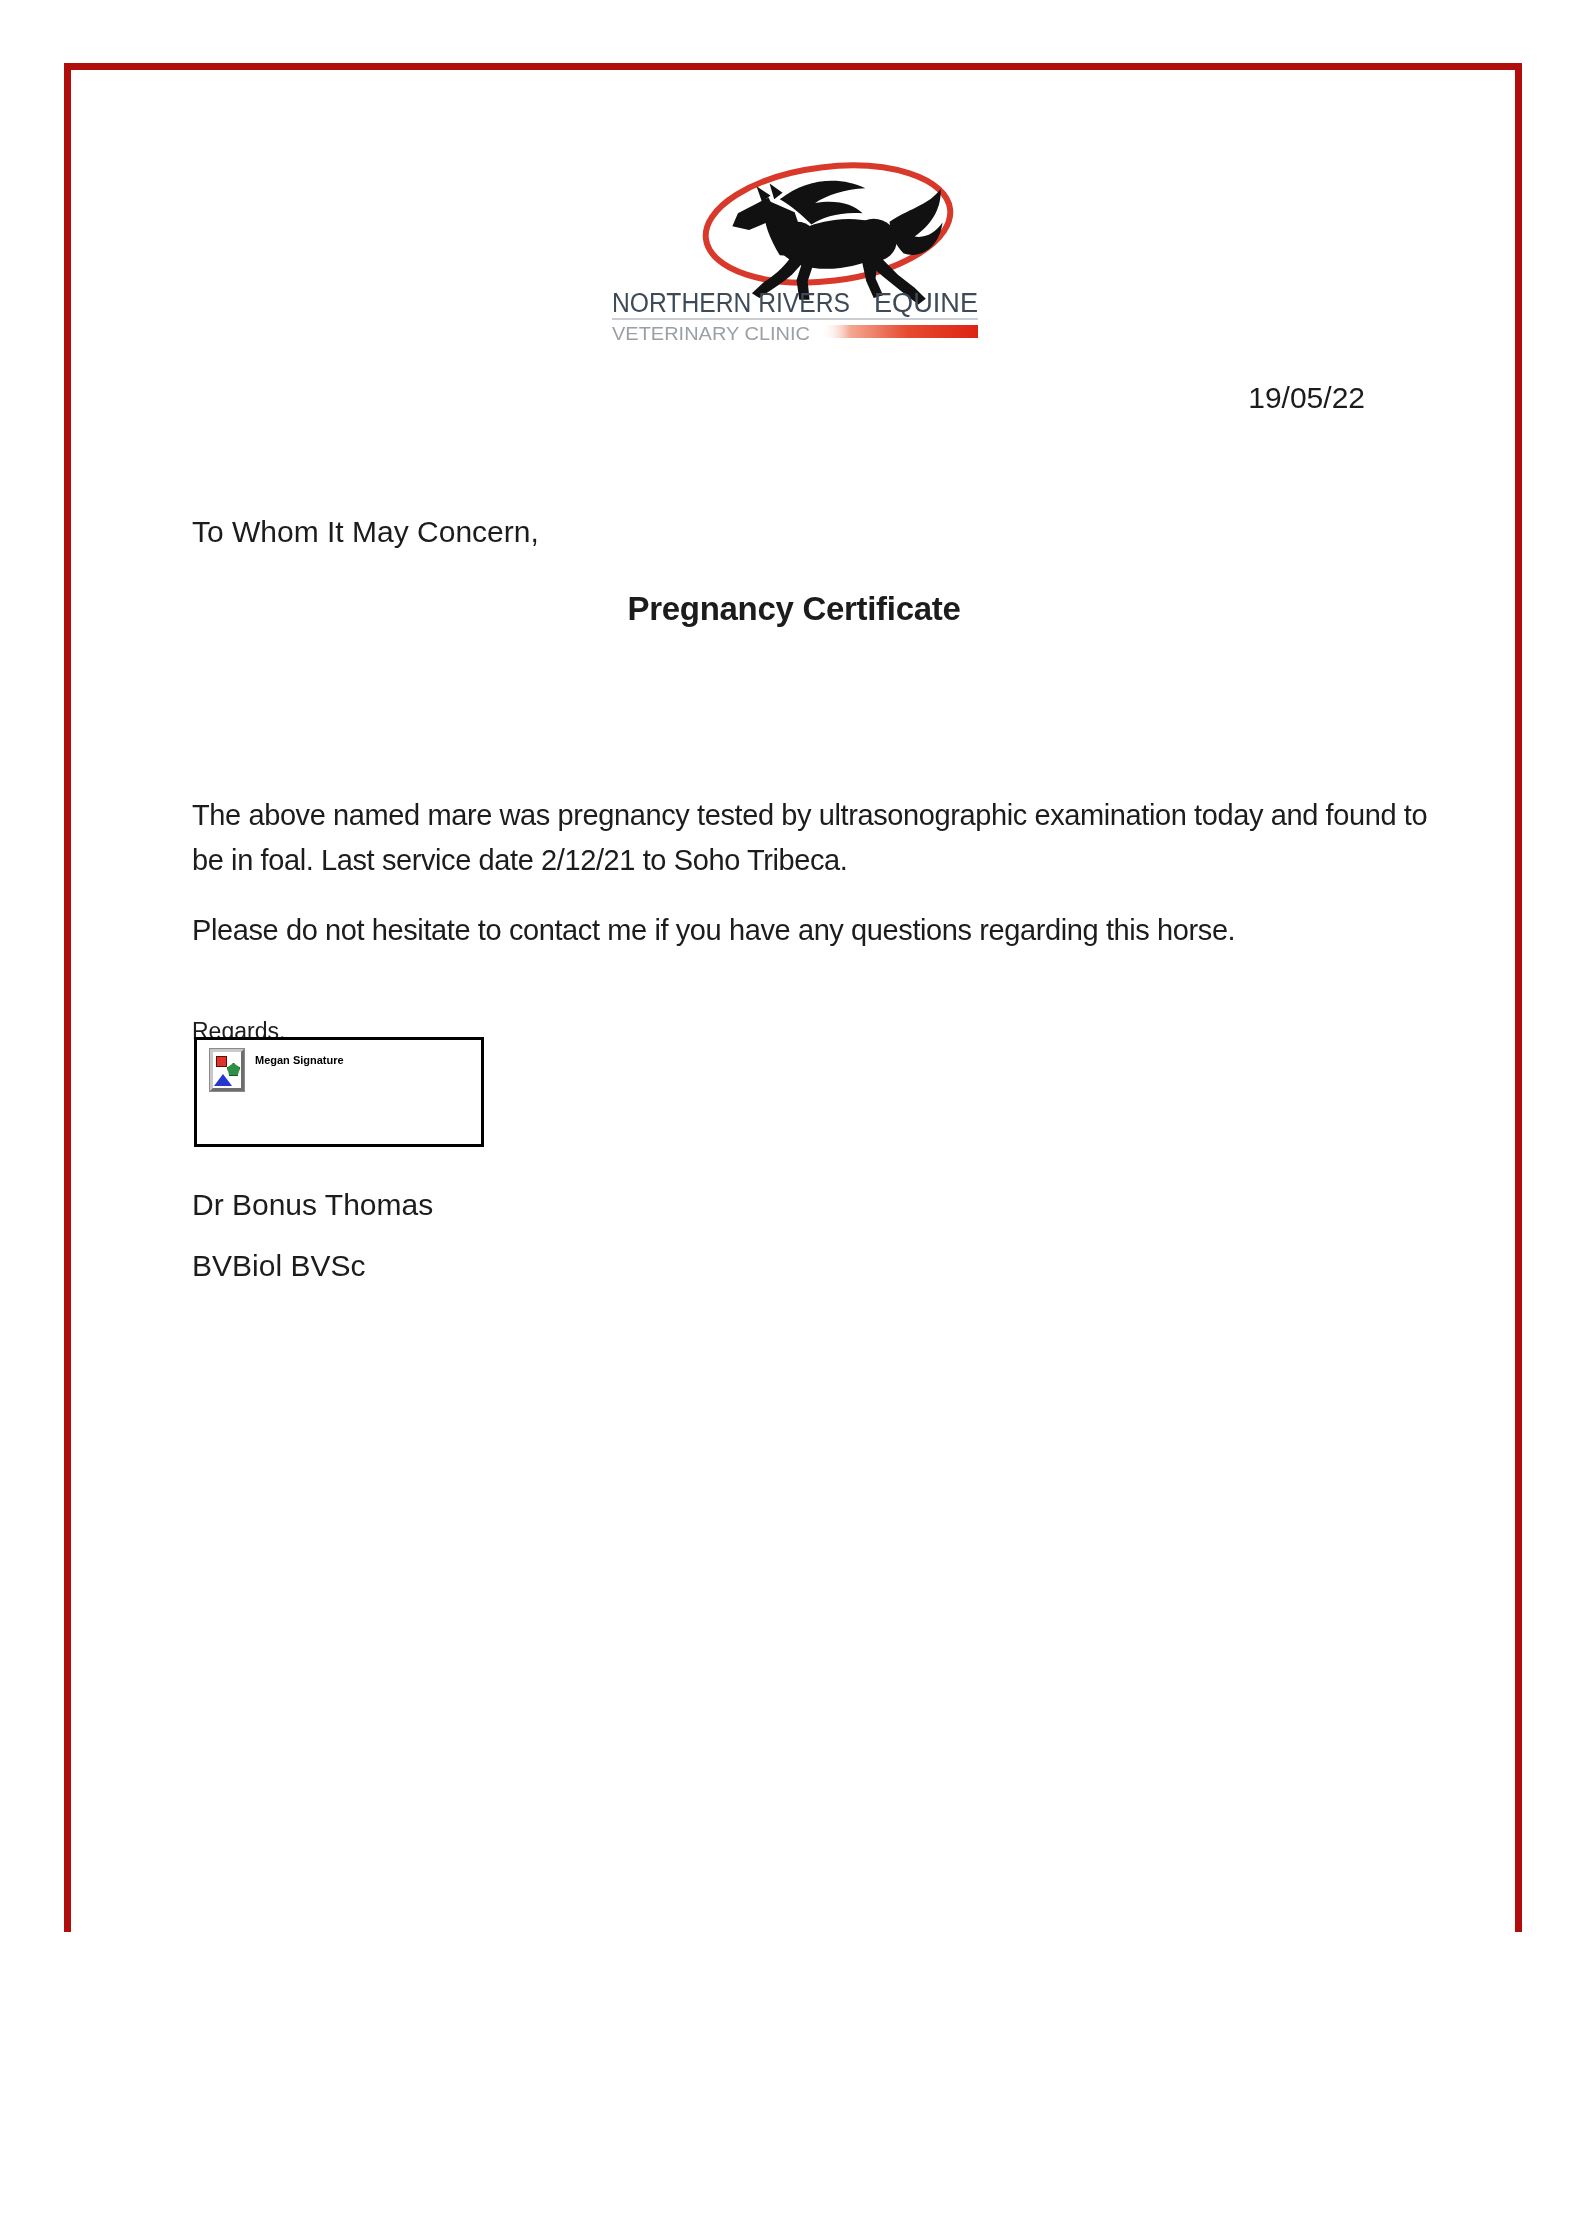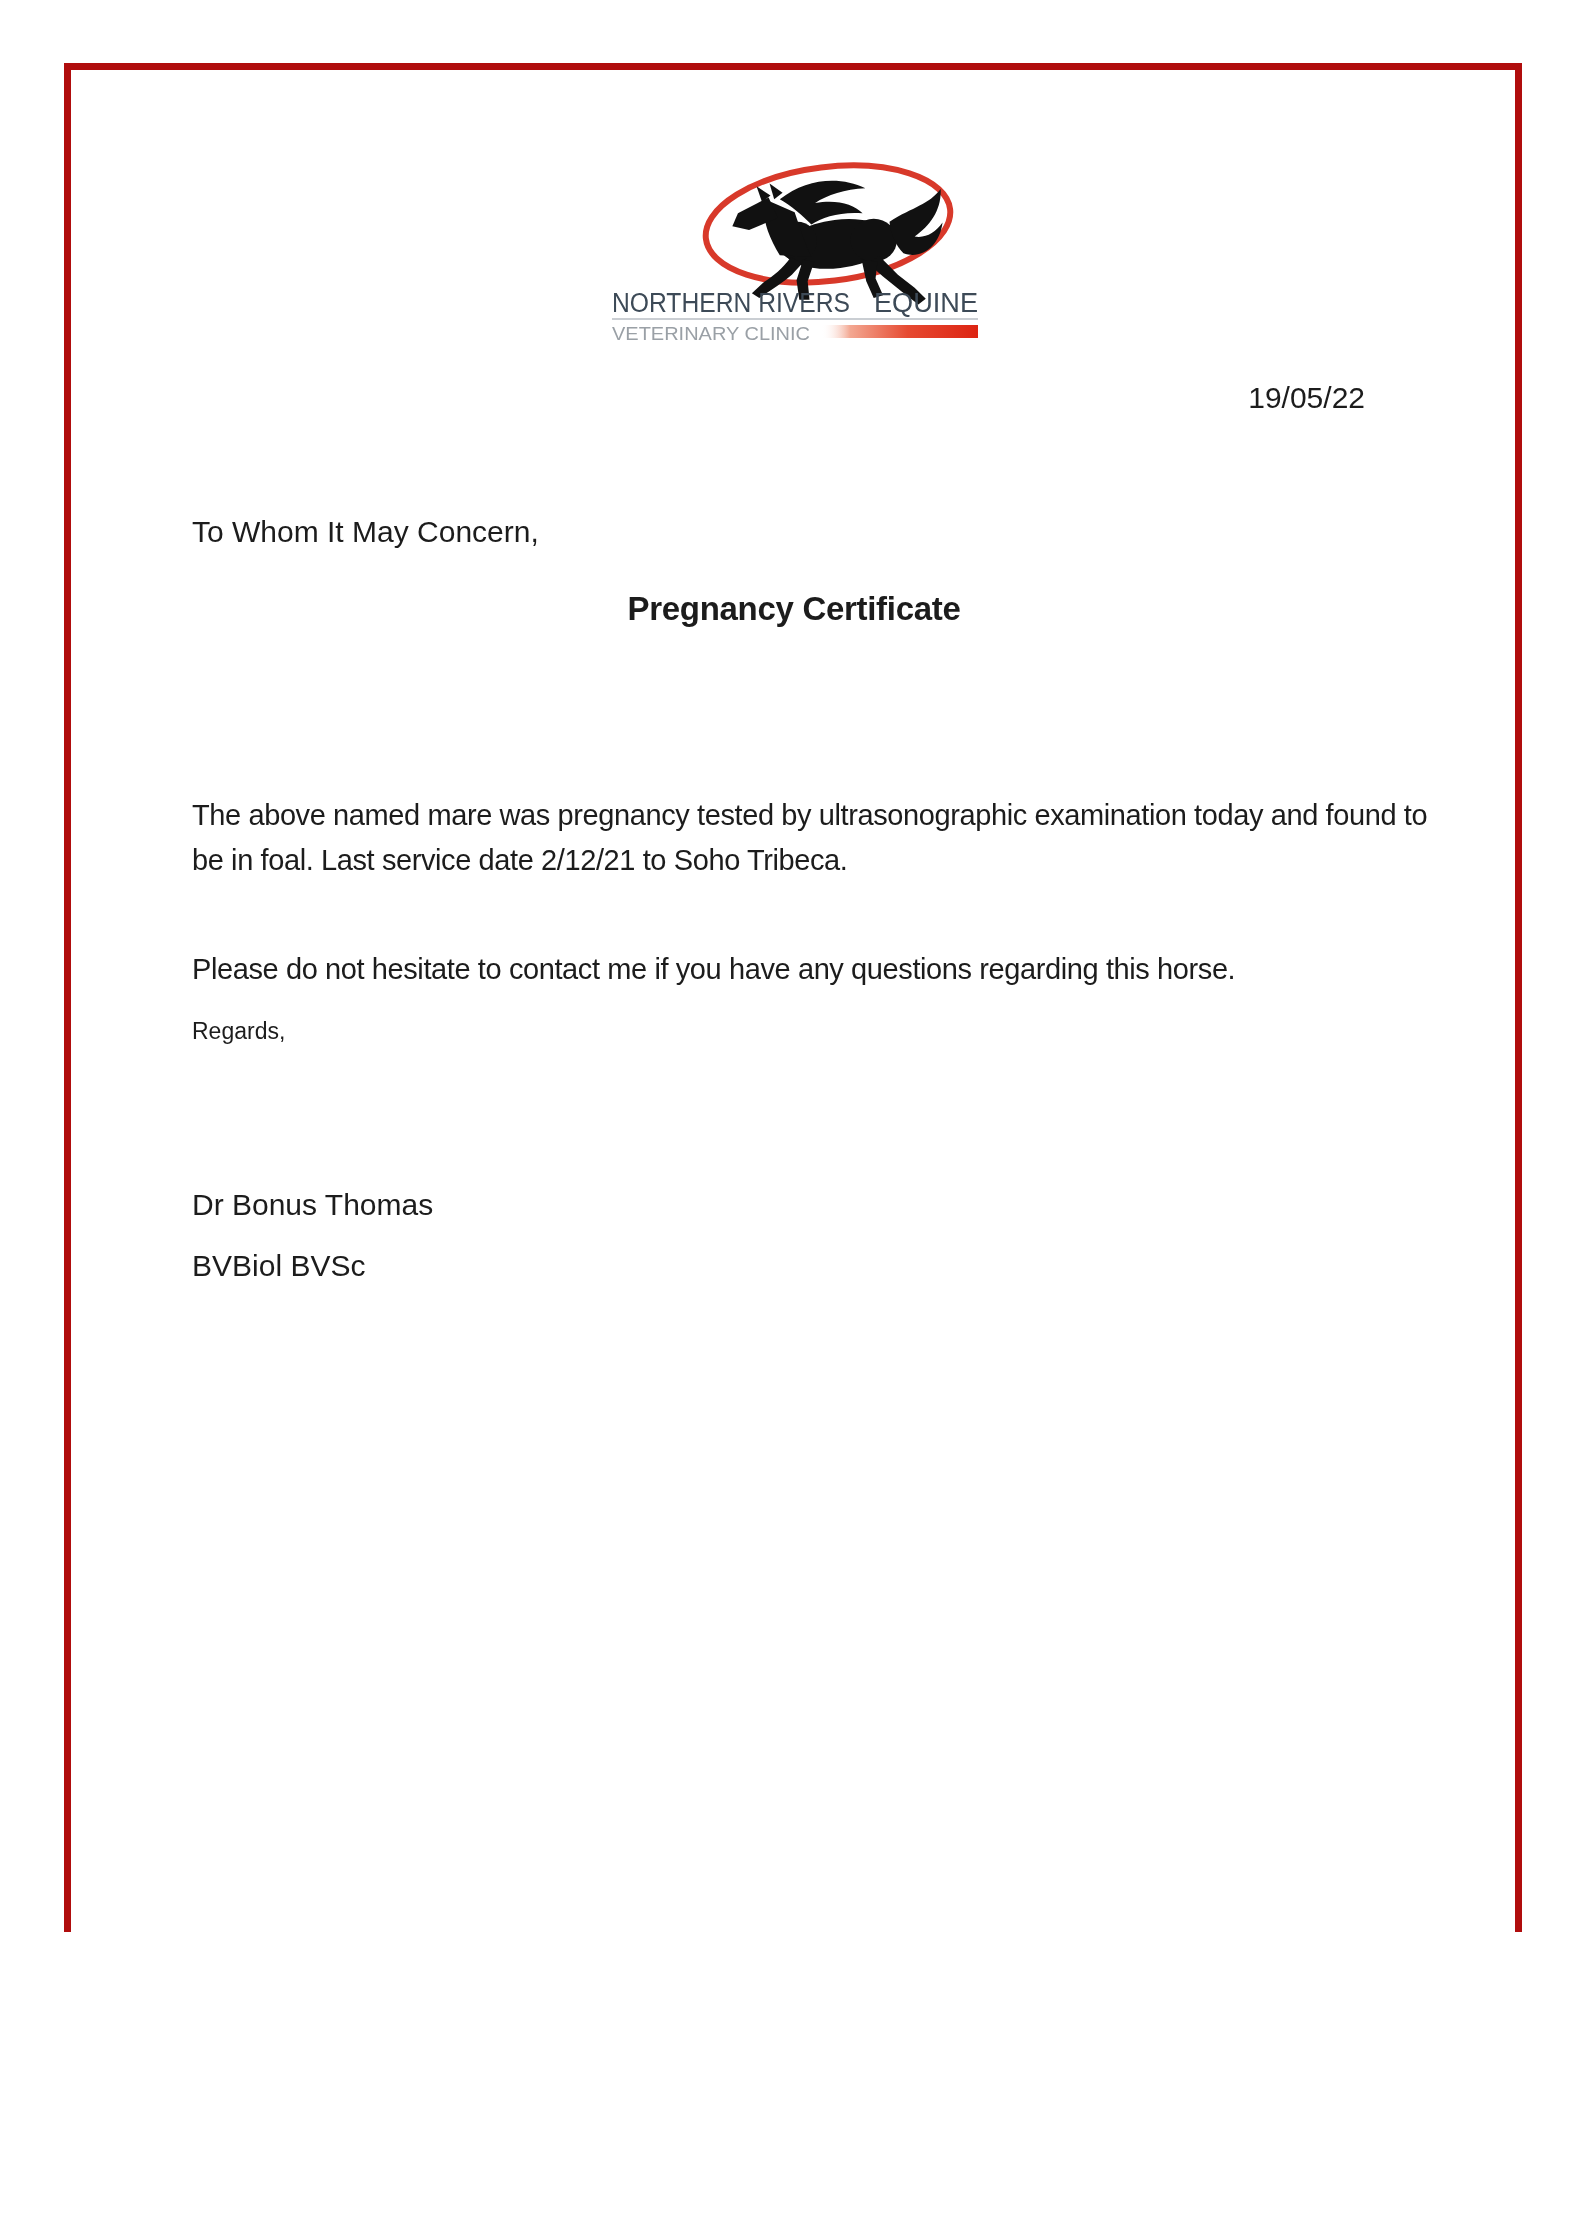--- a/index.html
+++ b/index.html
@@ -21,21 +21,21 @@
     width:370px;height:186px;
   }
   .abs{position:absolute;white-space:nowrap;line-height:1;}
   .date{top:383px;left:1065px;width:300px;text-align:right;font-size:30px;}
   .salutation{top:517px;left:192px;font-size:30px;}
   .title{top:592px;left:194px;width:1200px;text-align:center;font-size:33px;font-weight:bold;letter-spacing:-0.3px;}
   .subject{top:667px;left:194px;width:1200px;text-align:center;font-size:30px;font-weight:bold;}
   .bodyline{left:192px;font-size:29px;letter-spacing:-0.4px;}
   .l1{top:801px;}
   .l2{top:846px;}
-  .p2{top:916px;margin-top:39px;}
+  .p2{top:916px;}
   .closing{top:1020px;left:192px;font-size:23px;}
   .name{top:1190px;left:192px;font-size:30px;}
   .creds{top:1251px;left:192px;font-size:30px;}
   .sigbox{
     position:absolute;left:194px;top:1037px;
     width:284px;height:104px;
     border:3px solid #000;background:#fff;
   }
   .img-icon{
     position:absolute;left:13px;top:9px;
@@ -96,17 +96,25 @@
   <div class="abs title">Pregnancy Certificate</div>
 
 
   <div class="abs bodyline l1">The above named mare was pregnancy tested by ultrasonographic examination today and found to</div>
   <div class="abs bodyline l2">be in foal. Last service date 2/12/21 to Soho Tribeca.</div>
 
   <div class="abs bodyline p2">Please do not hesitate to contact me if you have any questions regarding this horse.</div>
 
   <div class="abs closing">Regards,</div>
 
+  <div class="sigbox">
+    <div class="img-icon">
+      <div class="ph-sq"></div>
+      <div class="ph-gem"></div>
+      <div class="ph-tri"></div>
+    </div>
+    <div class="alt-text">Megan Signature</div>
+  </div>
 
   <div class="abs name">Dr Bonus Thomas</div>
   <div class="abs creds">BVBiol BVSc</div>
 
 </div>
 
 </body></html>

